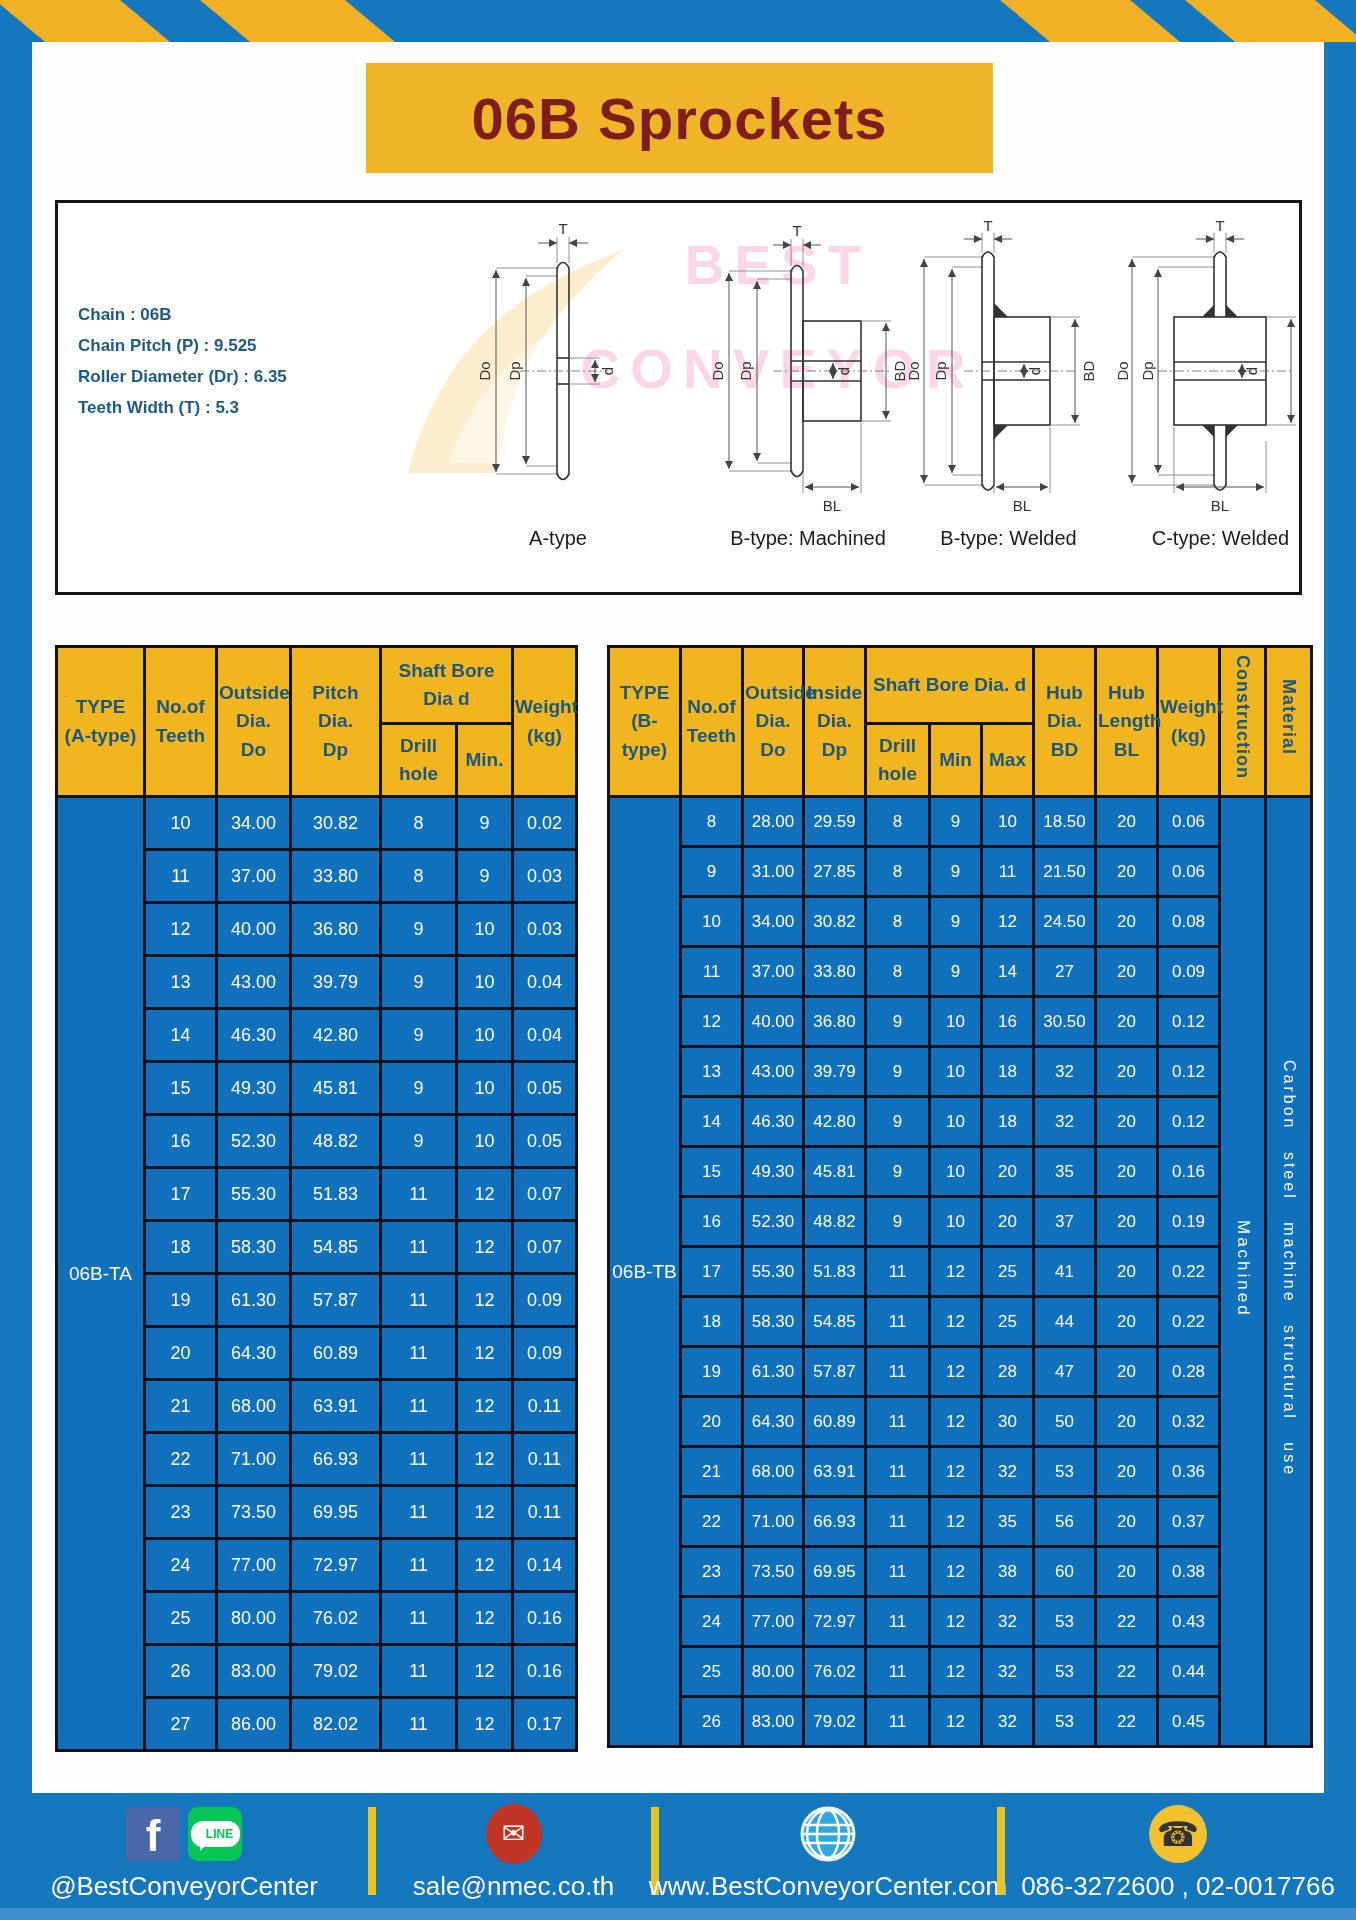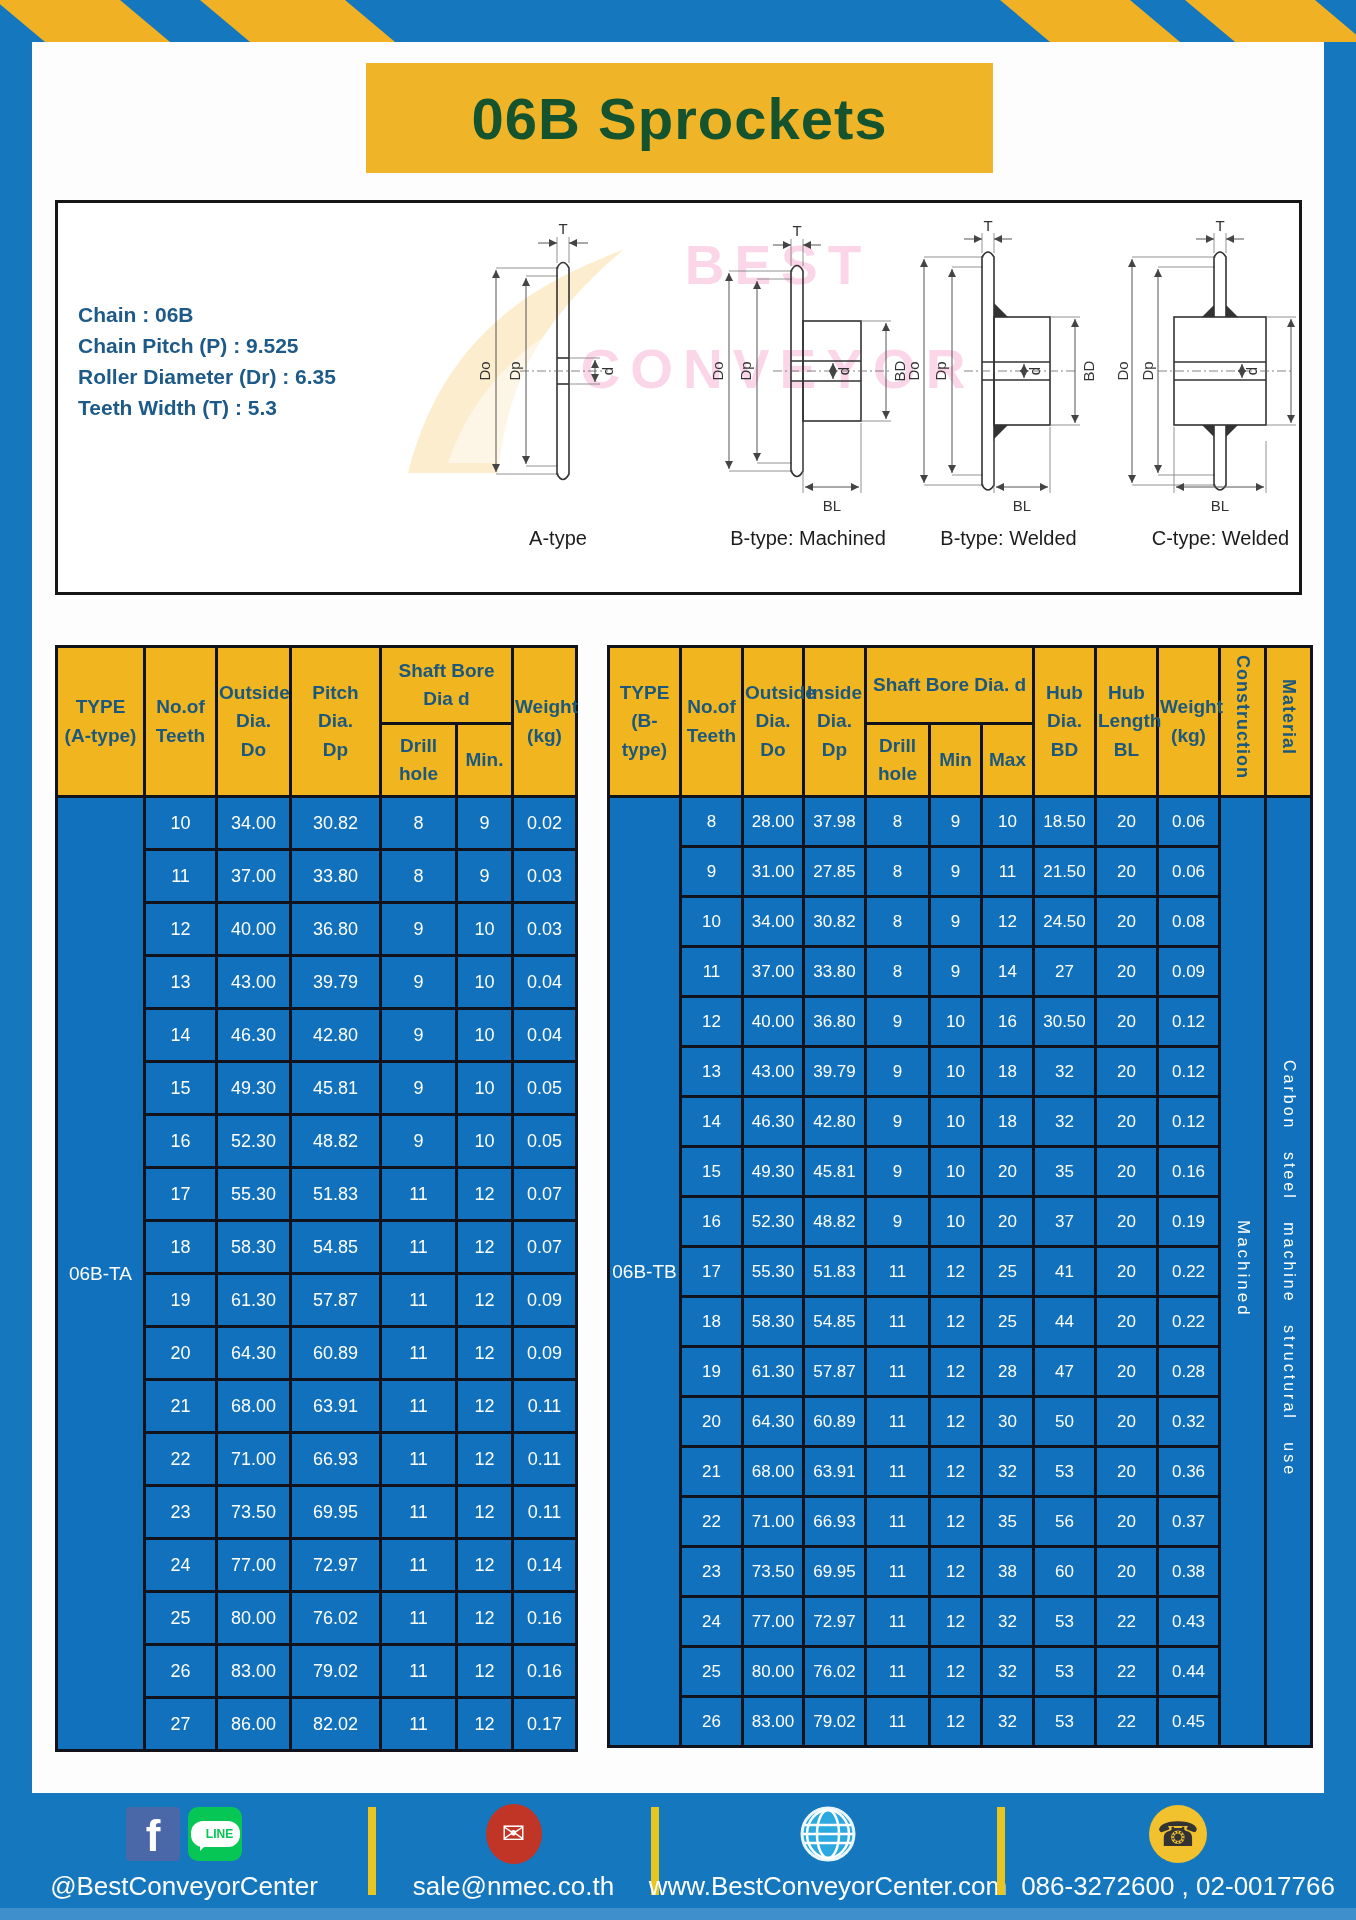--- a/index.html
+++ b/index.html
@@ -6,28 +6,28 @@
   body{width:1356px;height:1920px;position:relative;font-family:"Liberation Sans",sans-serif;}
   .page{position:absolute;inset:0;background:#1577BD;overflow:hidden;}
   
   .top-band{position:absolute;top:0;left:0;width:1356px;height:42px;background:#1577BD;overflow:hidden;}
   .stripe{position:absolute;top:0;height:42px;background:#F0B125;transform:skewX(50deg);transform-origin:0 0;}
   .s1{left:-5px;width:125px;}  .s2{left:200px;width:145px;}
   .s3{left:1000px;width:130px;} .s4{left:1185px;width:130px;}
   
   .content{position:absolute;left:32px;top:42px;width:1292px;height:1751px;background:#FDFDFD;}
   .title-box{position:absolute;left:334px;top:21px;width:627px;height:110px;background:#F0B428;display:flex;align-items:center;justify-content:center;}
-  .title-box span{color:#14532d;font-size:58px;font-weight:bold;letter-spacing:1px;}
+  .title-box span{color:#7f1d1d;font-size:58px;font-weight:bold;letter-spacing:1px;}
   
   .panel{position:absolute;left:23px;top:158px;width:1241px;height:389px;border:3px solid #161616;background:#FFFFFF;overflow:hidden;}
   .watermark{position:absolute;left:400px;top:10px;width:640px;opacity:0.22;pointer-events:none;text-align:center;}
   .watermark div{font-weight:bold;color:#ec4899;font-size:55px;line-height:104px;letter-spacing:10px;}
   .wm-swoosh{position:absolute;left:330px;top:30px;opacity:0.3;}
   .specs{position:absolute;left:20px;top:96px;}
-  .specs div{font-size:21px;font-weight:bold;color:#1E5A88;line-height:31px;}
+  .specs div{font-size:17px;font-weight:bold;color:#1E5A88;line-height:31px;}
   .figure{position:absolute;top:18px;text-align:center;}
   .fig-a{left:400px;width:200px;} .fig-bm{left:645px;width:210px;}
   .fig-bw{left:848px;width:205px;} .fig-cw{left:1060px;width:205px;}
   .figure .caption{font-size:20px;color:#1c1c1c;margin-top:2px;}
   .dim{stroke:#555;stroke-width:1;fill:none;}
   .ext{stroke:#777;stroke-width:0.8;fill:none;}
   .out{stroke:#333;stroke-width:1.6;fill:none;}
   .cl{stroke:#666;stroke-width:0.8;stroke-dasharray:9 3 2 3;fill:none;}
   .svgt{fill:#333;font-size:15px;font-family:"Liberation Sans",sans-serif;}
   
@@ -465,21 +465,21 @@
           <th>Drill hole</th>
           <th>Min</th>
           <th>Max</th>
         </tr>
       </thead>
       <tbody id="b-tbody">
           <tr>
             <td class="type-cell" rowspan="19">06B-TB</td>
             <td>8</td>
             <td>28.00</td>
-            <td>37.98</td>
+            <td>29.59</td>
             <td>8</td>
             <td>9</td>
             <td>10</td>
             <td>18.50</td>
             <td>20</td>
             <td>0.06</td>
             <td class="vert-cell construction-cell" rowspan="19"><span class="vtext">Machined</span></td>
             <td class="vert-cell material-cell" rowspan="19"><span class="vtext">Carbon steel machine structural use</span></td>
           </tr>
           <tr>

